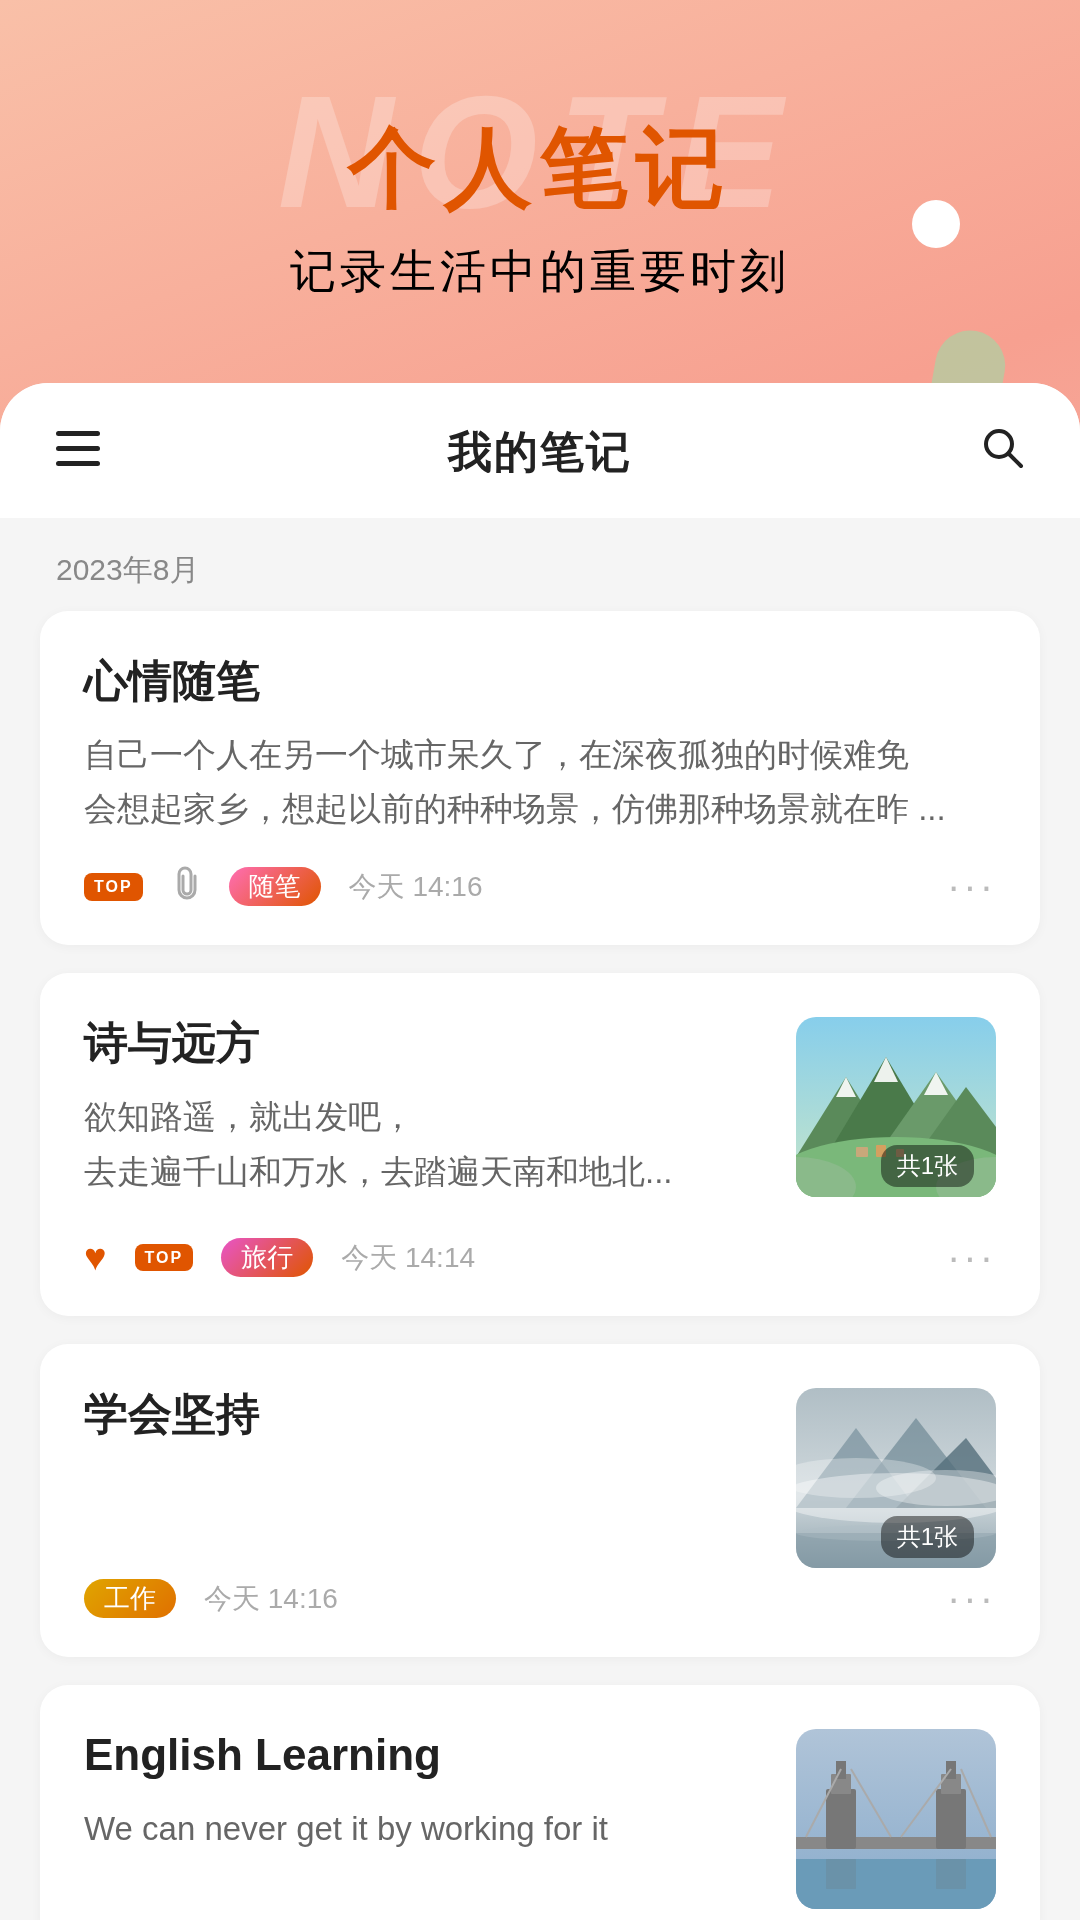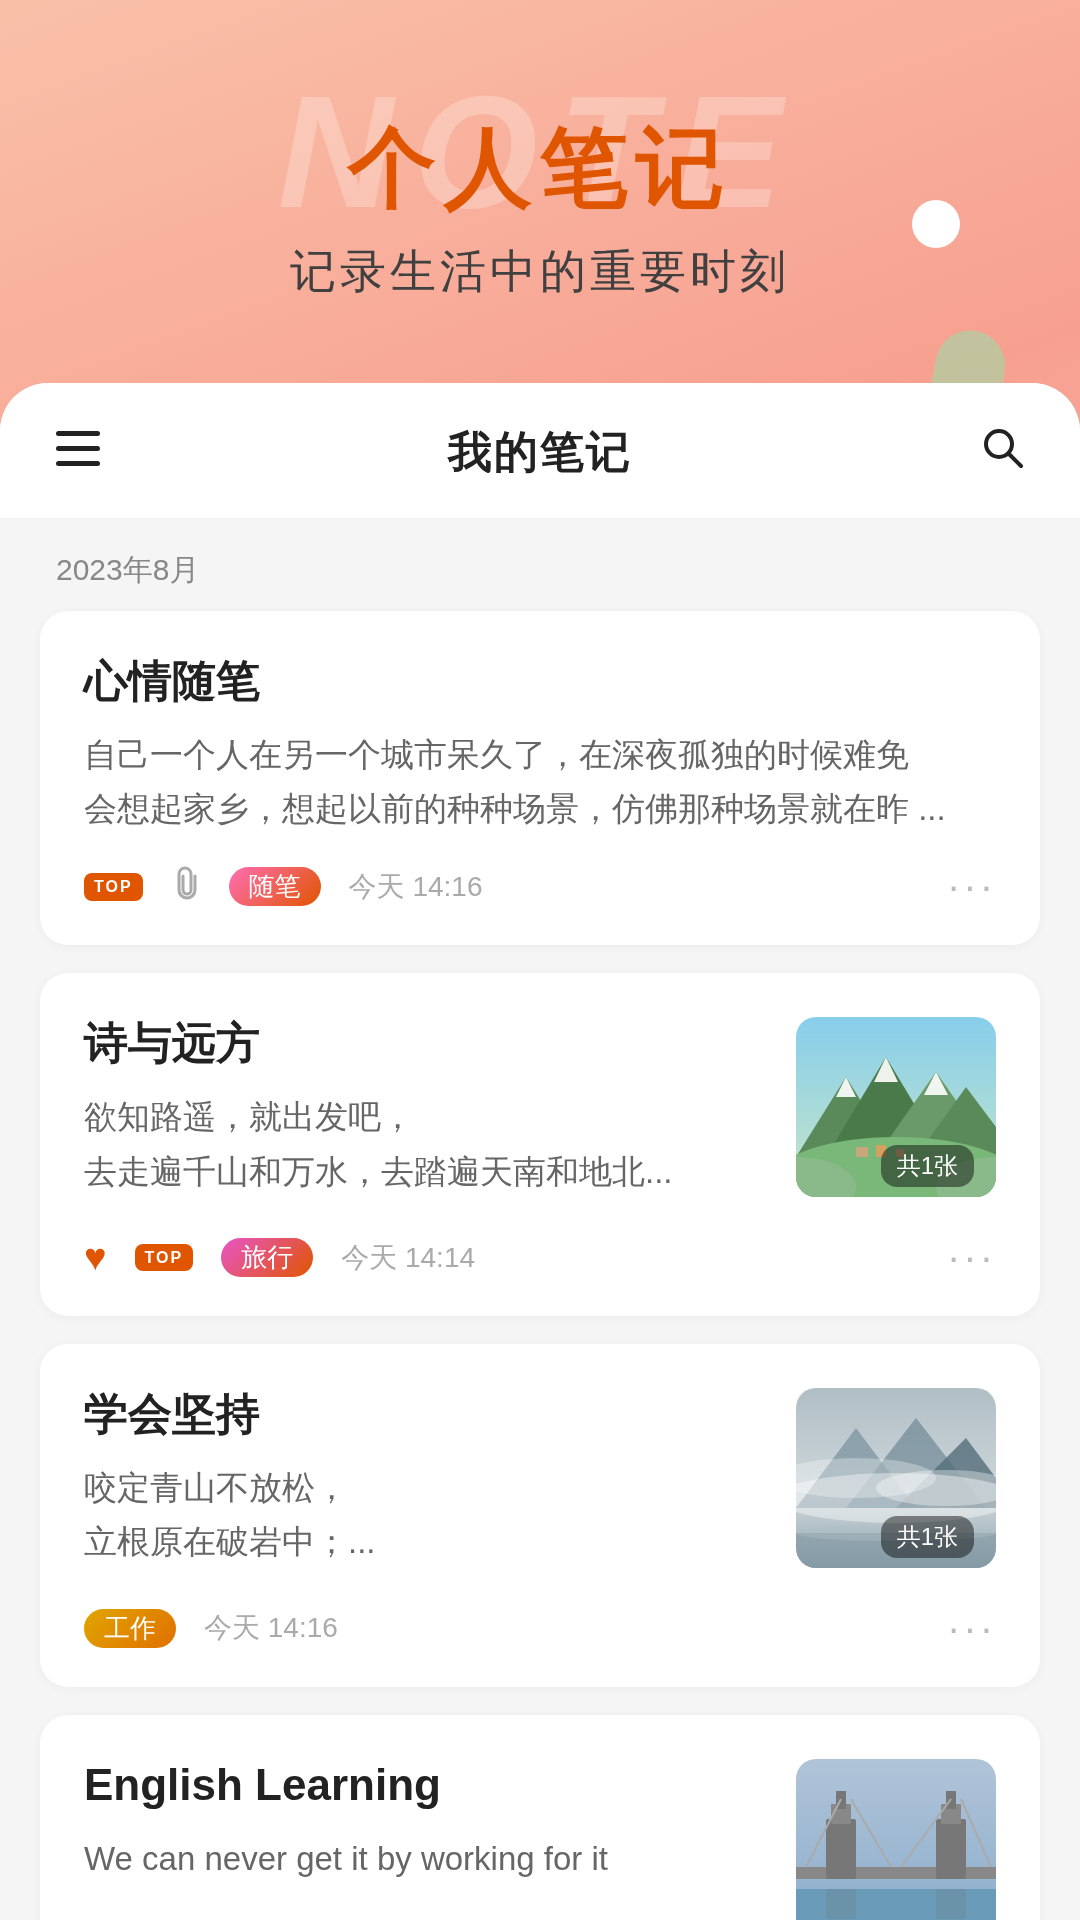--- a/index.html
+++ b/index.html
@@ -69,21 +69,21 @@
       font-weight: 800;
       color: #e05500;
       letter-spacing: 8px;
       line-height: 1.1;
       margin-bottom: 24px;
     }
 
     .sub-title {
       font-size: 46px;
       font-weight: 500;
-      color: #404040;
+      color: #000000;
       letter-spacing: 4px;
     }
 
     
     .card-container {
       position: relative;
       z-index: 3;
       background: #f5f5f5;
       border-radius: 48px 48px 0 0;
       margin-top: 20px;
@@ -375,21 +375,20 @@
           <span class="note-time">今天 14:14</span>
         </div>
         <span class="note-more">···</span>
       </div>
     </div>
 
     <div class="note-card">
       <div class="note-card-inner">
         <div class="note-content">
           <div class="note-title">学会坚持</div>
-          <div class="note-text">咬定青山不放松，<br>立根原在破岩中；...</div>
         </div>
         <div class="note-image">
           <svg width="200" height="180" viewBox="0 0 200 180" xmlns="http://www.w3.org/2000/svg">
             <defs>
               <linearGradient id="misty" x1="0" y1="0" x2="0" y2="1">
                 <stop offset="0%" stop-color="#b0bec5"></stop>
                 <stop offset="60%" stop-color="#cfd8dc"></stop>
                 <stop offset="100%" stop-color="#90a4ae"></stop>
               </linearGradient>
             </defs>

